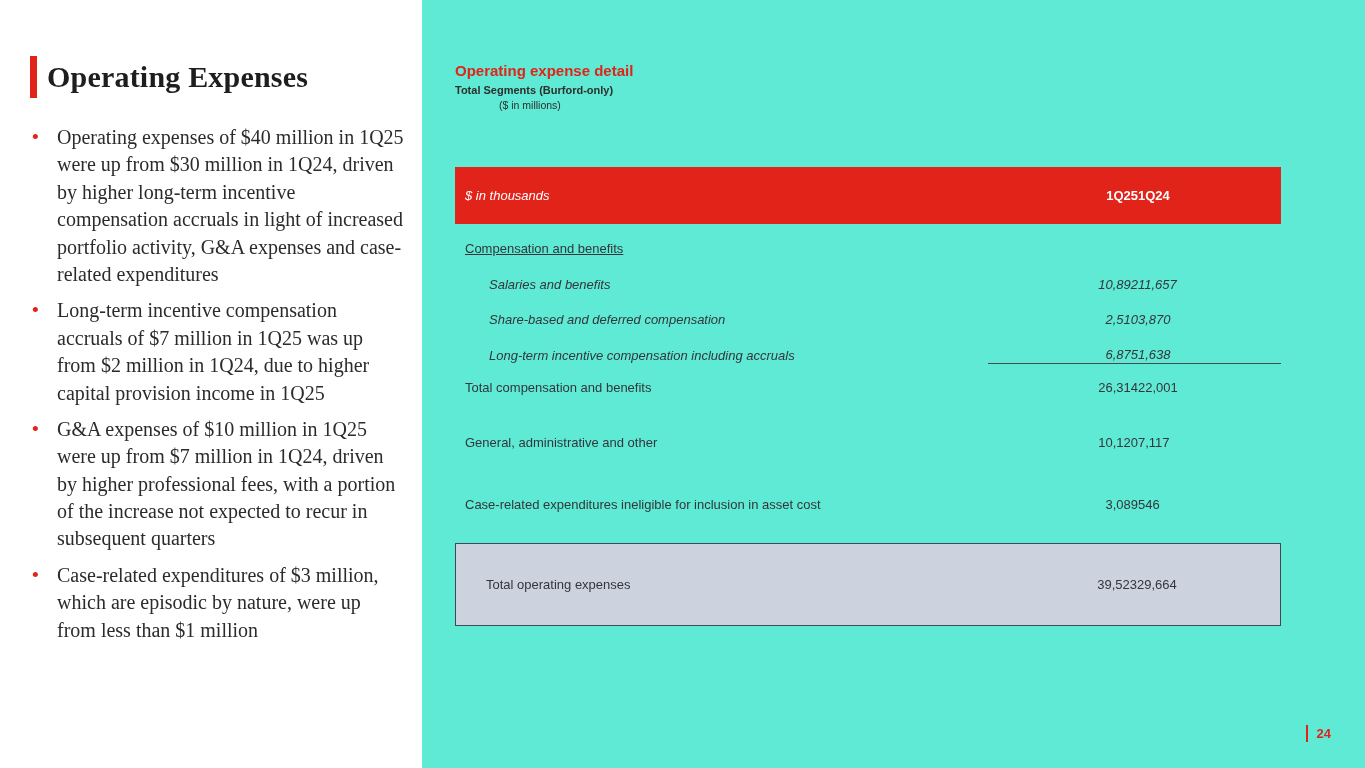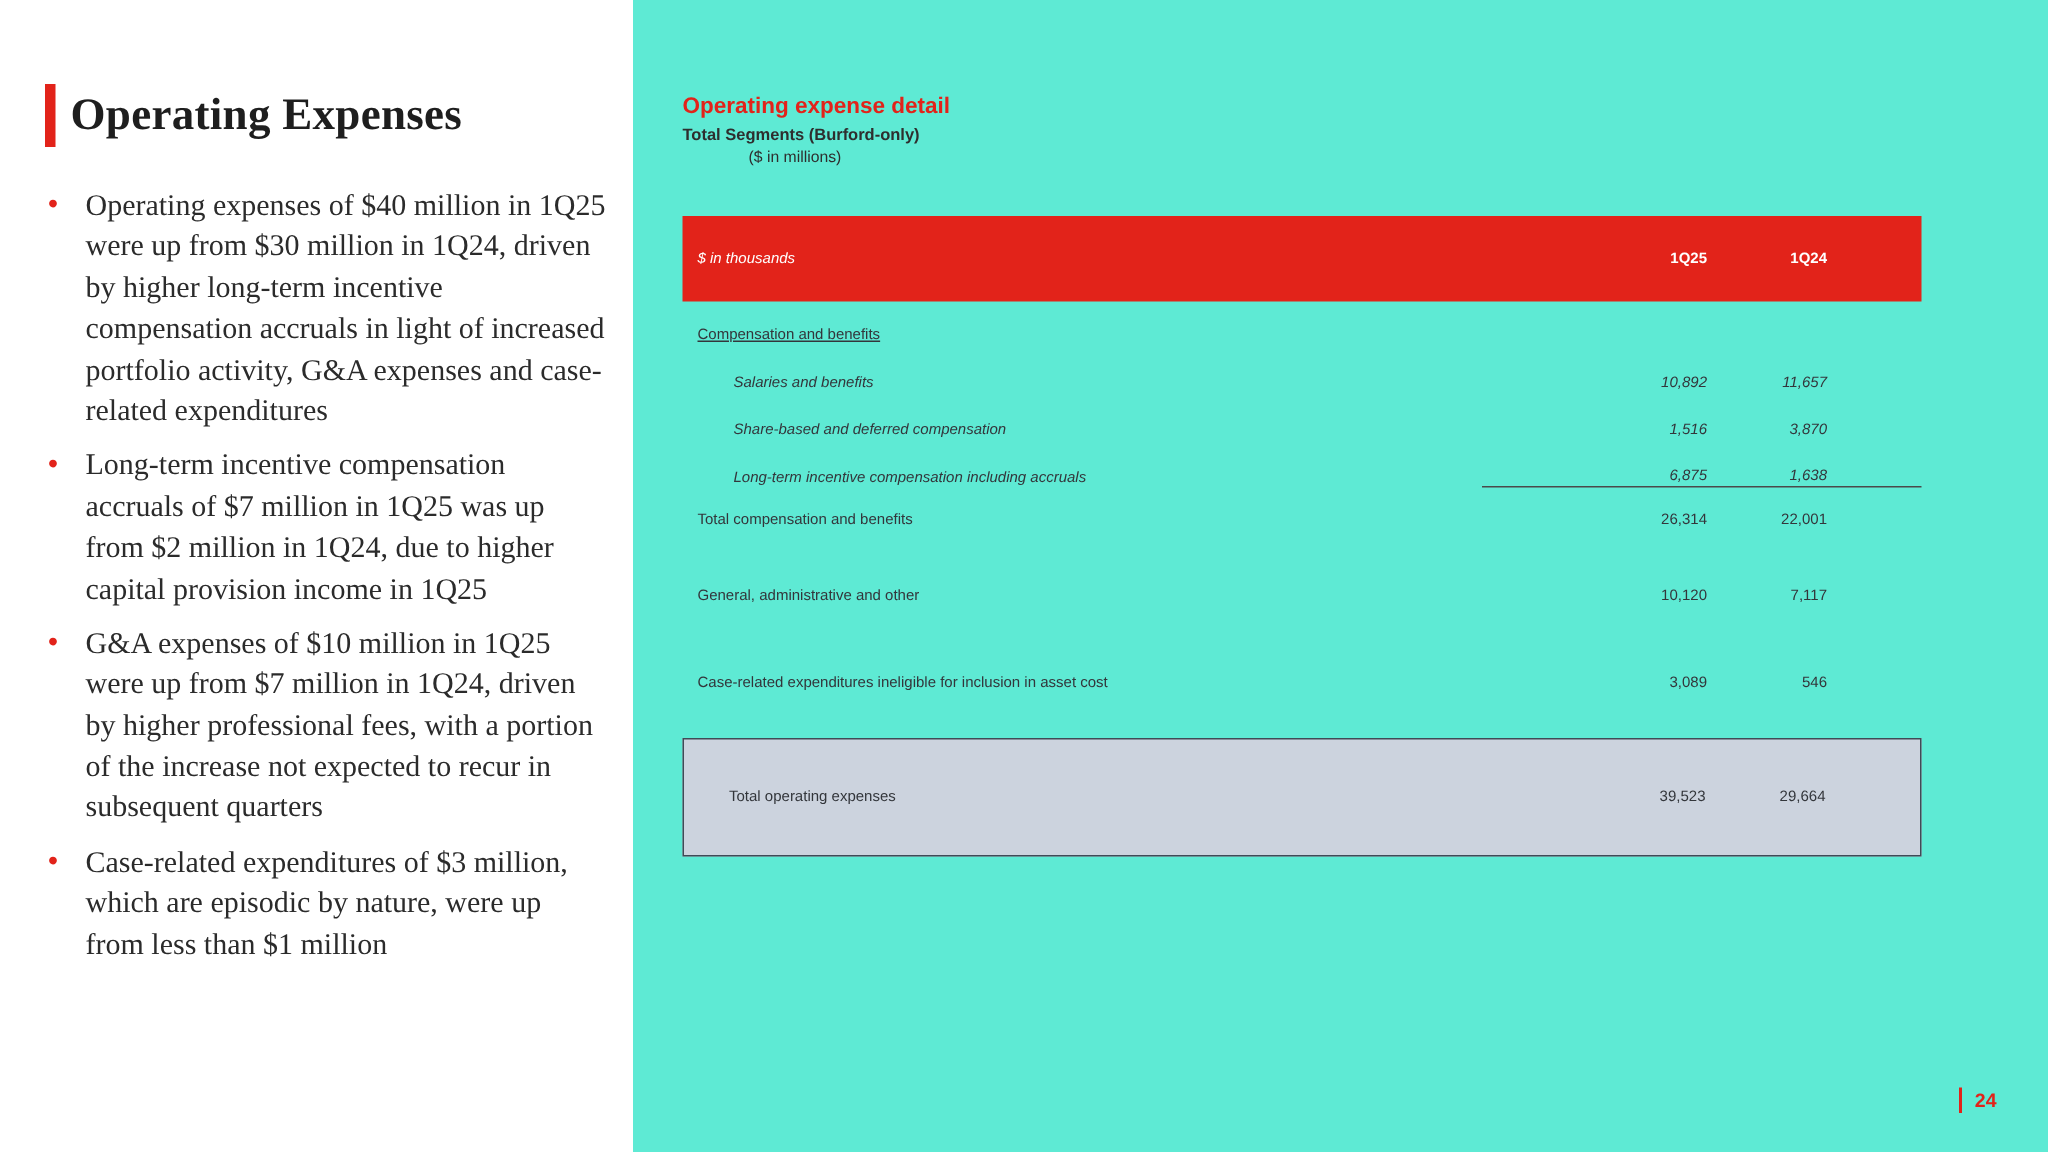--- a/index.html
+++ b/index.html
@@ -43,30 +43,30 @@
     padding:62px 84px 0 33px;
   }
   .table-title {
     color:#E2231A; font-weight:bold; font-size:15px; margin-bottom:5px;
   }
   .table-subtitle {
     color:#2e2e2e; font-weight:bold; font-size:11px; margin-bottom:3px;
   }
   .units-note { color:#2e2e2e; font-size:10.5px;margin-left:44px; }
 
-  .expense-table { margin-top:33px; font-size:10px; color:#33363b; }
+  .expense-table { margin-top:56px; font-size:13px; color:#33363b; }
 
   .thead {
     display:flex; align-items:center; height:57px;
     background:#E2231A; color:#ffffff;
   }
   .lbl { flex:1; padding-left:10px; }
   .nums { display:flex; padding-left:40px; }
   .c1 { width:110px; text-align:right; }
-  .c2 { width:80px; text-align:right; margin-right:63px; }
+  .c2 { width:80px; text-align:left; margin-right:63px; }
   .head-lbl { font-style:italic; }
   .head-c { font-weight:bold; }
 
   .trow { display:flex; align-items:center; }
   .section { padding:17px 0 11px 0; }
   .section .lbl { text-decoration:underline; }
   .detail { font-style:italic; padding:10px 0; }
   .detail .lbl { padding-left:34px; }
   .detail-last .nums { border-bottom:1px solid #4a4a4a; padding-bottom:1px; }
   .detail-last { padding-bottom:1px; }
@@ -144,21 +144,21 @@
       <span class="nums">
         <span class="c1">10,892</span>
         <span class="c2">11,657</span>
       </span>
     </div>
 
 
     <div class="trow detail">
       <span class="lbl">Share-based and deferred compensation</span>
       <span class="nums">
-        <span class="c1">1,516</span>
+        <span class="c1">2,510</span>
         <span class="c2">3,870</span>
       </span>
     </div>
 
     <div class="trow detail detail-last">
       <span class="lbl">Long-term incentive compensation including accruals</span>
       <span class="nums">
         <span class="c1">6,875</span>
         <span class="c2">1,638</span>
       </span>

